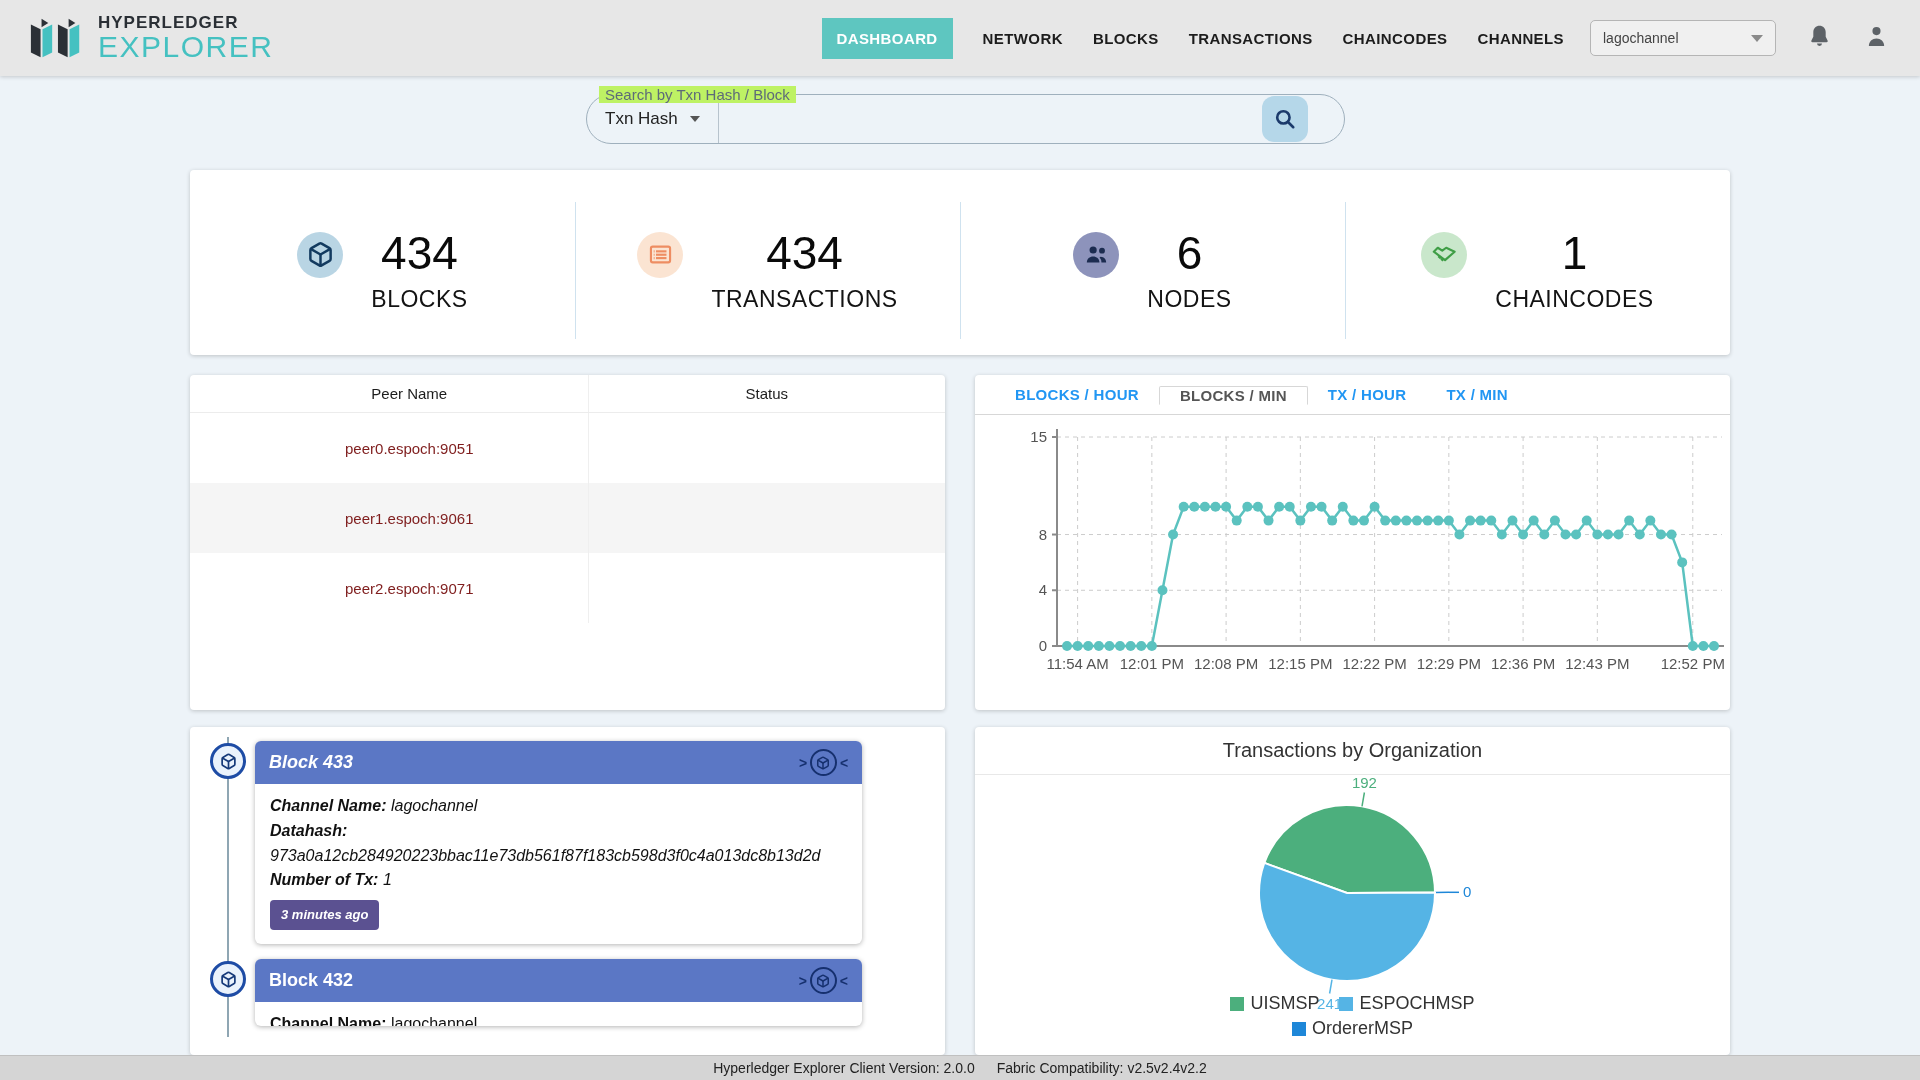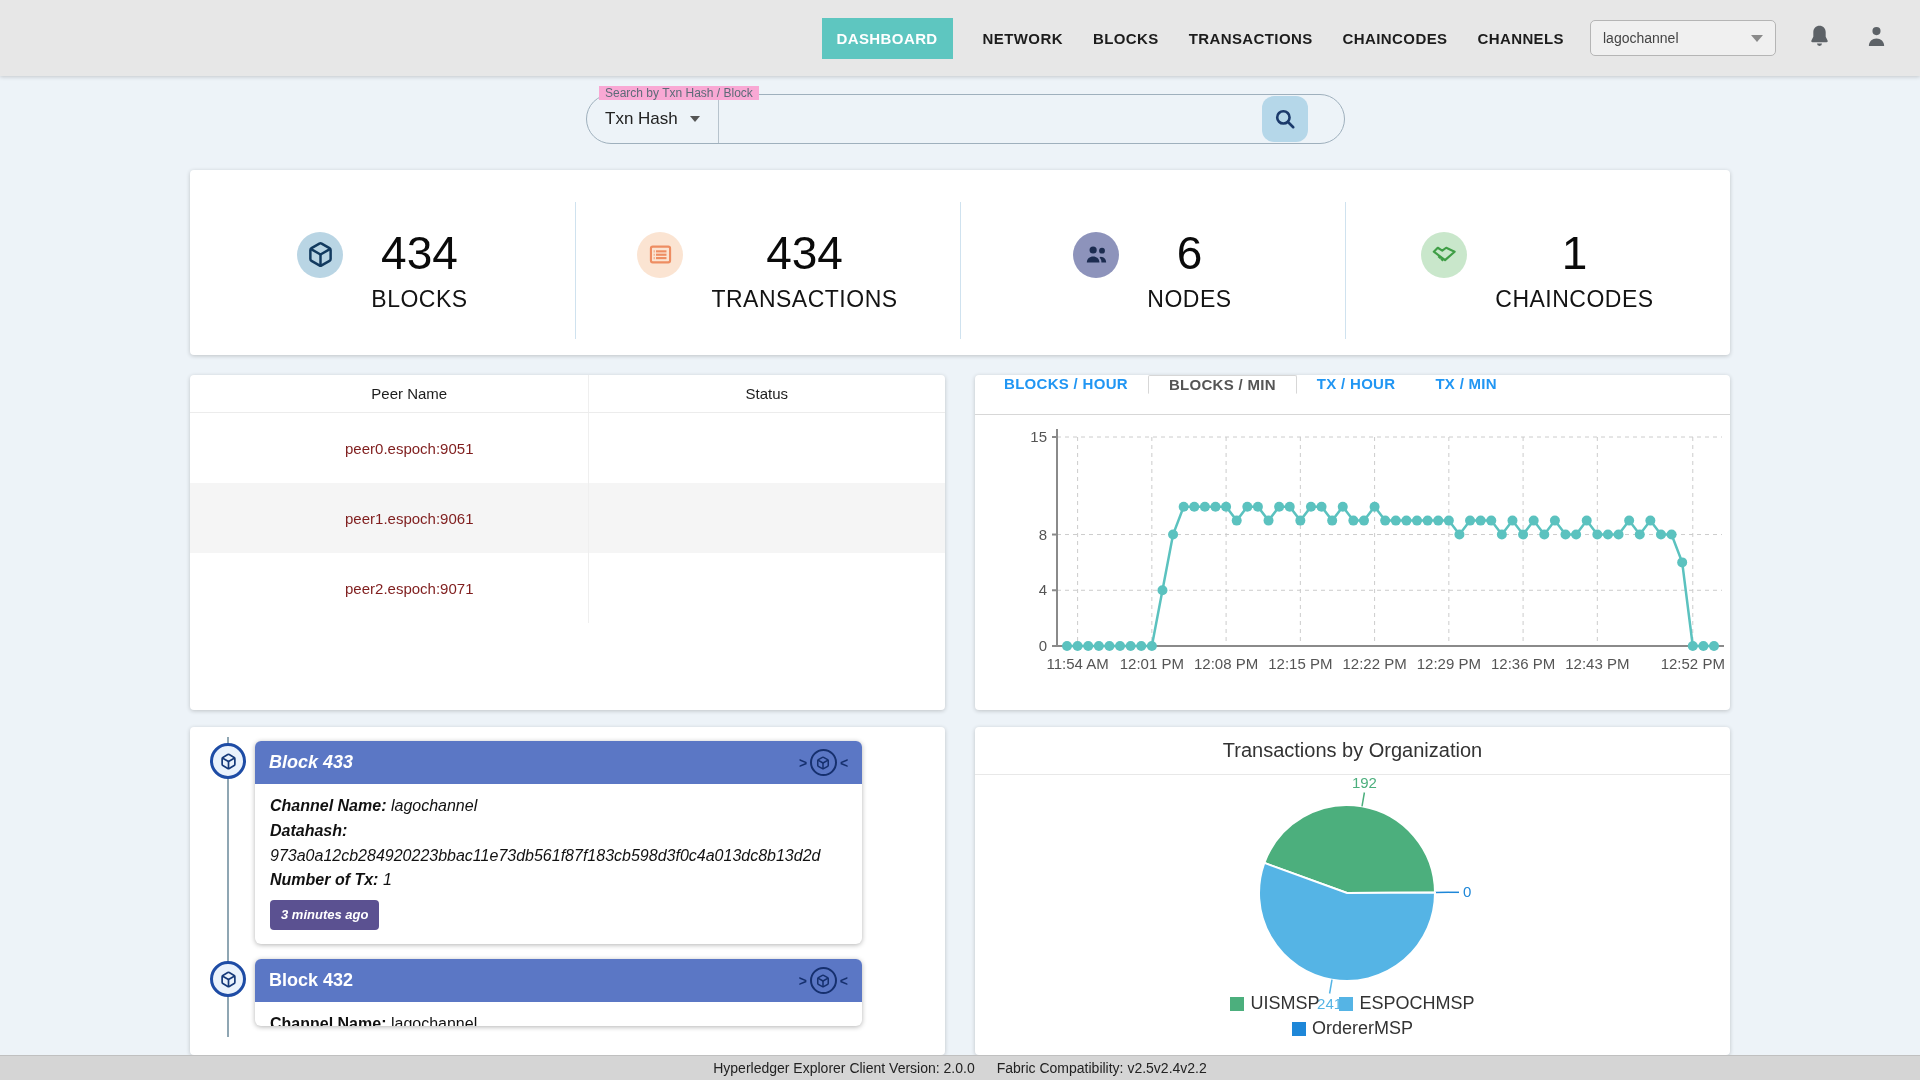--- a/index.html
+++ b/index.html
@@ -21,22 +21,22 @@
                     font-size:14px; color:#444; margin-left:26px; cursor:pointer; }
   .caret-down { width:0; height:0; border-left:6px solid transparent; border-right:6px solid transparent;
                 border-top:7px solid #8a8a8a; }
   .icon-btn { color:#5d6267; margin-left:30px; cursor:pointer; }
   .icon-btn svg { width:27px; height:27px; }
   .icon-btn.last { margin-right:30px; }
 
   
   .search-wrap { position:absolute; top:94px; left:586px; width:759px; height:50px;
                  border:1px solid #9fb0bd; border-radius:26px; display:flex; align-items:center; }
-  .search-legend { position:absolute; top:-9px; left:12px; font-size:12px; color:#5d6b78;
-                   background:#f9a8d4; padding:0 6px; }
+  .search-legend { position:absolute; top:-9px; left:12px; font-size:15px; color:#5d6b78;
+                   background:#bef264; padding:0 6px; }
   .search-type { display:flex; align-items:center; gap:12px; padding:0 18px 0 18px; font-size:17px;
                  color:#222; height:100%; border-right:1px solid #b7c3cd; cursor:pointer; }
   .search-type .caret-down { border-left-width:5px; border-right-width:5px; border-top-width:6px; border-top-color:#555; }
   .search-input { flex:1; border:none; background:transparent; outline:none; font-size:16px; height:100%;
                   padding:0 14px; font-family:"Liberation Sans",sans-serif; }
   .search-btn { width:46px; height:46px; border-radius:12px; background:#b5d7e9; border:none;
                 display:flex; align-items:center; justify-content:center; margin-right:36px; cursor:pointer; flex:none; }
   .search-btn svg { width:26px; height:26px; }
 
   
@@ -55,21 +55,21 @@
   #peers { left:190px; top:375px; width:755px; height:335px; overflow:hidden; }
   .thead { display:flex; height:38px; align-items:center; border-bottom:1px solid #ececec; font-size:15px; color:#1d1d1d; }
   .thead > div, .trow > div { flex:1; text-align:center; }
   .col-divide { border-right:1px solid #efefef; align-self:stretch; display:flex; align-items:center; justify-content:center;padding-left:41px; }
   .trow { display:flex; height:70px; align-items:center; font-size:15px; color:#7f1d1d; }
   .trow.alt { background:#f5f5f5; }
   .status-dot { width:18px; height:18px; border-radius:50%; margin:0 auto; }
 
   
   #chartp { left:975px; top:375px; width:755px; height:335px; }
-  .tabs { display:flex; height:40px; border-bottom:1px solid #d7d7d7; align-items:flex-start; padding-left:9px; }
+  .tabs { display:flex; height:40px; border-bottom:1px solid #d7d7d7; align-items:center; padding-left:20px; }
   .tab { padding:0 20px; display:flex; align-items:center; font-size:15px; font-weight:700; color:#2196f3;
          letter-spacing:.3px; cursor:pointer; }
   .tab.active { color:#555; background:#fff; border:1px solid #d7d7d7; border-bottom:1px solid #fff;
                 margin-bottom:-1px; border-radius:2px 2px 0 0; }
   #line-chart { width:755px; height:293px; display:block; }
   .grid { stroke:#cccccc; stroke-width:1; stroke-dasharray:4 4; }
   .axis { stroke:#8a8a8a; stroke-width:2; }
   .tick { font-size:15px; fill:#555; font-family:"Liberation Sans",sans-serif; }
 
   
@@ -108,20 +108,34 @@
 
   
   .footer { position:absolute; left:0; bottom:0; width:1920px; height:25px; background:#d5d5d5;
             border-top:1px solid #c0c0c0; display:flex; align-items:center; justify-content:center;
             gap:22px; font-size:14px; color:#222; z-index:6; }
 </style>
 </head>
 <body>
 
 <div class="appbar">
+  <div class="brand">
+    <svg viewBox="0 0 60 46">
+      <polygon points="3,9 13,14 13,43 3,38" fill="#2b3036"></polygon>
+      <polygon points="15,14 25,9 25,38 15,43" fill="#45c1c1"></polygon>
+      <polygon points="14,3 21,7.5 14,12" fill="#2b3036"></polygon>
+      <polygon points="31,9 41,14 41,43 31,38" fill="#2b3036"></polygon>
+      <polygon points="43,14 53,9 53,38 43,43" fill="#45c1c1"></polygon>
+      <polygon points="42,3 49,7.5 42,12" fill="#2b3036"></polygon>
+    </svg>
+    <div>
+      <div class="brand-l1">HYPERLEDGER</div>
+      <div class="brand-l2">EXPLORER</div>
+    </div>
+  </div>
 
   <div class="nav">
     <div class="nav-item active">DASHBOARD</div>
     <div class="nav-item">NETWORK</div>
     <div class="nav-item">BLOCKS</div>
     <div class="nav-item">TRANSACTIONS</div>
     <div class="nav-item">CHAINCODES</div>
     <div class="nav-item">CHANNELS</div>
   </div>
 

